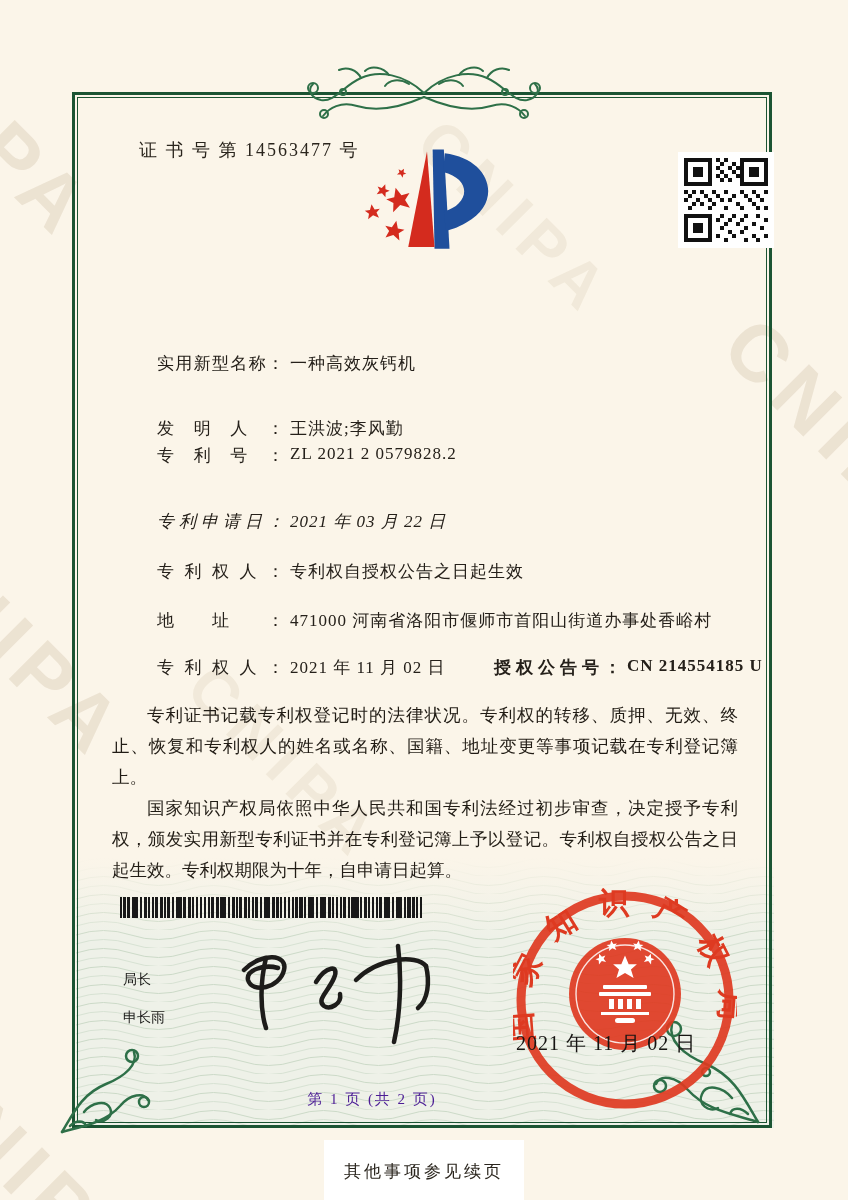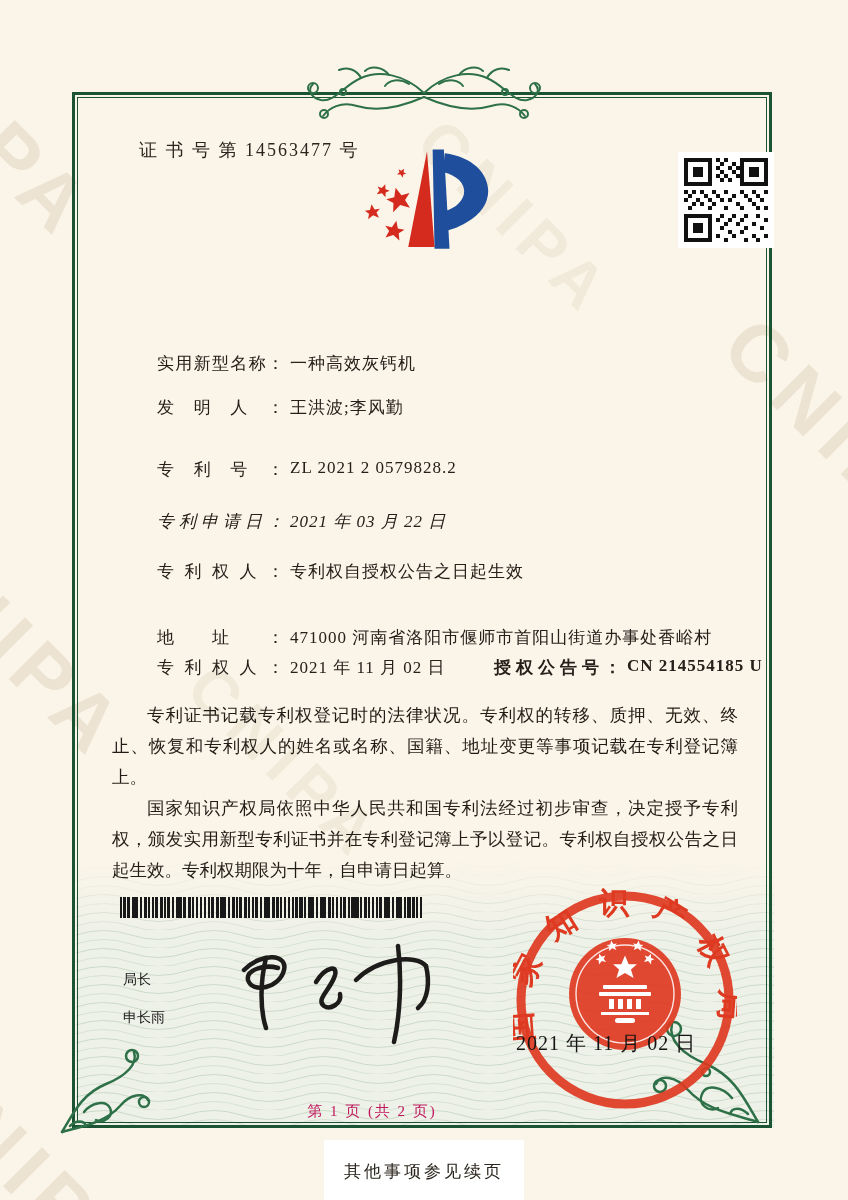--- a/index.html
+++ b/index.html
@@ -27,21 +27,21 @@
 
   .logo{position:absolute;left:352px;top:140px;}
   .qr{position:absolute;left:678px;top:152px;width:96px;height:96px;background:#ffffff;
       display:flex;align-items:center;justify-content:center;}
 
   .title{position:absolute;left:0;top:254px;width:848px;text-align:center;
       font-size:40px;font-weight:bold;letter-spacing:6px;color:#17130c;}
 
   .fields{position:absolute;left:113px;top:352px;width:625px;font-size:17px;color:#25201a;}
   .frow{position:absolute;left:0;white-space:nowrap;margin-left:44px;}
-  .r0{top:0;} .r1{top:44px;} .r2{top:106px;} .r3{top:158px;font-style:italic;} .r4{top:208px;} .r5{top:274px;} .r6{top:304px;}
+  .r0{top:0;} .r1{top:65px;} .r2{top:92px;} .r3{top:158px;font-style:italic;} .r4{top:208px;} .r5{top:257px;} .r6{top:304px;}
   .flabel{display:inline-block;width:127px;text-align:justify;text-align-last:justify;vertical-align:top;}
   .fvalue{margin-left:6px;letter-spacing:1px;}
   .grant-right{position:absolute;left:337px;top:0;white-space:nowrap;font-weight:bold;}
 
   .body-text{position:absolute;left:112px;top:700px;width:626px;font-size:17.5px;
       line-height:31px;color:#211c15;text-align:justify;}
   .body-text p{margin:0;text-indent:2em;}
 
   .barcode{position:absolute;left:120px;top:897px;width:303px;height:21px;
       background-image:
@@ -50,21 +50,21 @@
         repeating-linear-gradient(90deg,rgba(0,0,0,0) 0 3px,#181818 3px 5px,rgba(0,0,0,0) 5px 11px);}
 
   .officer{position:absolute;left:123px;top:960px;font-family:"Liberation Sans","DejaVu Sans",sans-serif;
       font-size:14px;color:#20201e;line-height:38px;}
   .sig{position:absolute;left:228px;top:922px;}
 
   .seal{position:absolute;left:513px;top:888px;width:224px;height:224px;}
   .seal-date{position:absolute;left:516px;top:1030px;font-size:20px;letter-spacing:1px;color:#161412;}
 
   .pagenum{position:absolute;left:0;top:1090px;width:744px;text-align:center;
-      font-size:15px;letter-spacing:2px;color:#be185d;margin-top:12px;}
+      font-size:15px;letter-spacing:2px;color:#4c1d95;}
   .footnote{position:absolute;left:0;top:1140px;width:848px;text-align:center;}
   .footnote span{display:inline-block;background:#ffffff;padding:20px 20px;font-size:17px;
       letter-spacing:3px;color:#2a251d;}
 </style>
 </head>
 <body>
 
 <div class="sheet">
 
   <span class="wm" style="left:-95px;top:-15px;">CNIPA</span>

